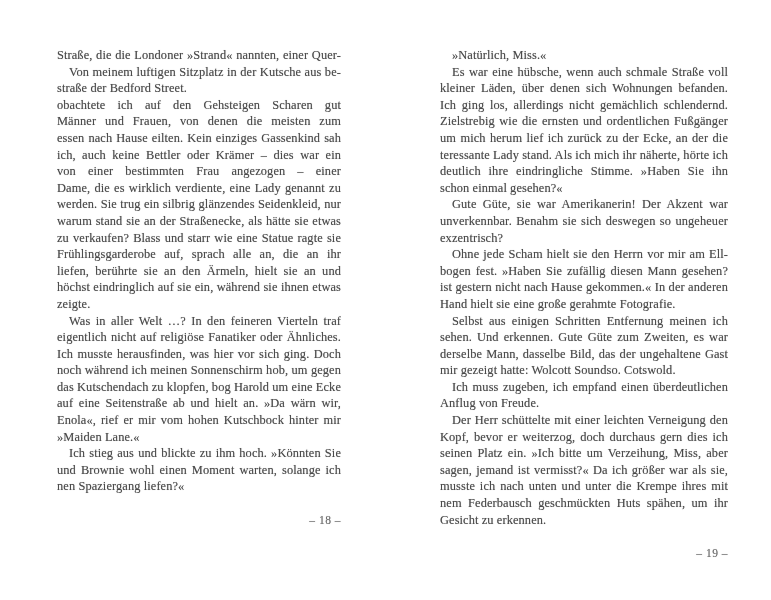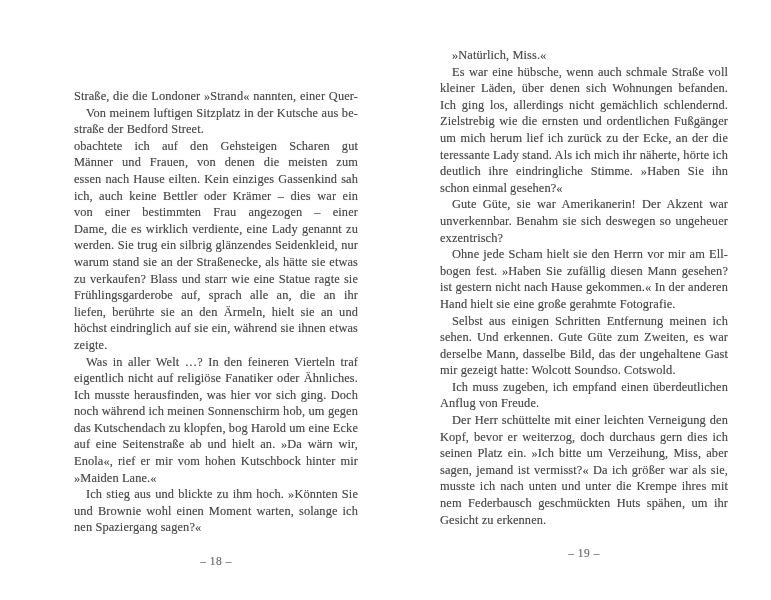--- a/index.html
+++ b/index.html
@@ -16,41 +16,41 @@
   }
   .spread {
     position: absolute;
     inset: 0;
     background: #ffffff;
   }
   .page {
     position: absolute;
     top: 47px;
   }
-  .page.left  { left: 74px;  width: 284px; margin-top: 41px; }
+  .page.left  { left: 57px;  width: 284px; }
   .page.right { left: 440px; width: 288px; }
   .text-block {
     font-size: 12.4px;
     line-height: 16.6px;
     color: #4a4a4a;
     letter-spacing: 0.1px;
     text-shadow: 0 0 0.7px rgba(90,90,90,0.55);
   }
   .line {
     text-align: justify;
     text-align-last: justify;
     white-space: normal;
     height: 16.6px;
     overflow: hidden;
   }
   .line.end { text-align-last: left; }
   .line.indent { text-indent: 12px; }
   .page-number {
     margin-top: 19px;
-    text-align: center;
+    text-align: right;
     font-size: 11.5px;
     color: #6b6b6b;
     letter-spacing: 0.5px;
     text-shadow: 0 0 0.7px rgba(110,110,110,0.5);
   }
 </style>
 </head>
 <body>
 
 <div class="spread">
@@ -76,21 +76,21 @@
         <div class="line indent">Was in aller Welt …? In den feineren Vierteln traf man</div>
         <div class="line">eigentlich nicht auf religiöse Fanatiker oder Ähnliches.</div>
         <div class="line">Ich musste herausfinden, was hier vor sich ging. Doch</div>
         <div class="line">noch während ich meinen Sonnenschirm hob, um gegen</div>
         <div class="line">das Kutschendach zu klopfen, bog Harold um eine Ecke</div>
         <div class="line">auf eine Seitenstraße ab und hielt an. »Da wärn wir, Miss</div>
         <div class="line">Enola«, rief er mir vom hohen Kutschbock hinter mir zu.</div>
         <div class="line end">»Maiden Lane.«</div>
         <div class="line indent">Ich stieg aus und blickte zu ihm hoch. »Könnten Sie</div>
         <div class="line">und Brownie wohl einen Moment warten, solange ich ei-</div>
-        <div class="line end">nen Spaziergang sagen?«</div>
+        <div class="line end">nen Spaziergang liefen?«</div>
       </div>
     <div class="page-number">– 18 –</div>
   </div>
 
   <div class="page right">
     <div class="text-block">
         <div class="line indent end">»Natürlich, Miss.«</div>
         <div class="line indent">Es war eine hübsche, wenn auch schmale Straße voll</div>
         <div class="line">kleiner Läden, über denen sich Wohnungen befanden.</div>
         <div class="line">Ich ging los, allerdings nicht gemächlich schlendernd.</div>

